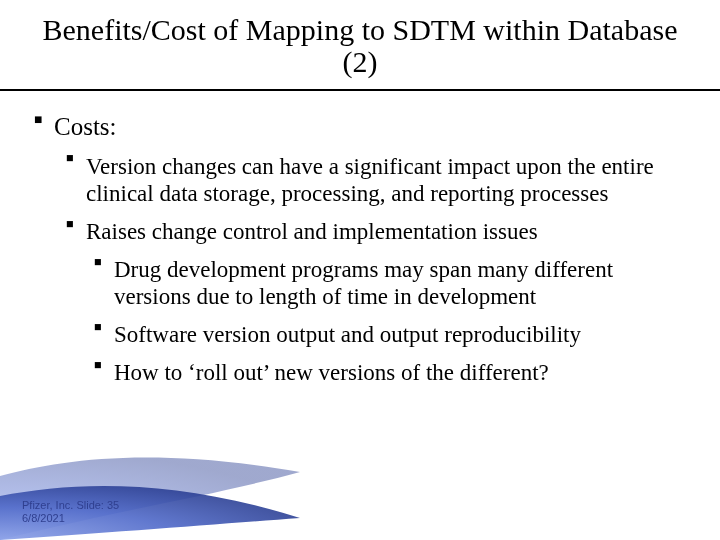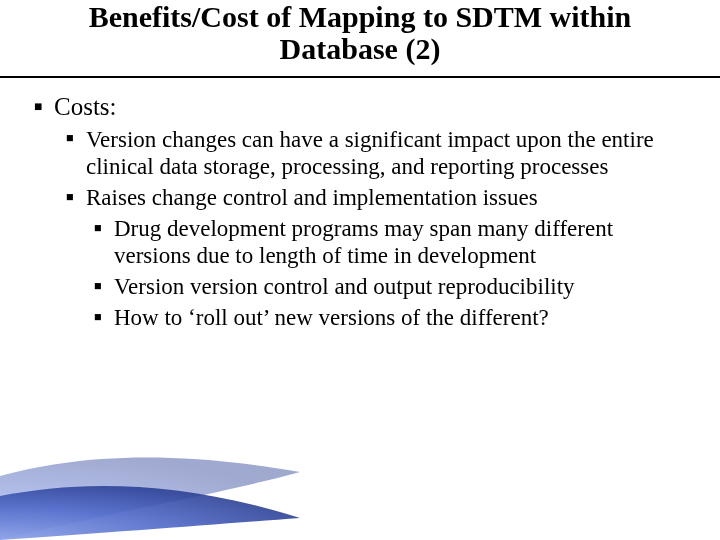--- a/index.html
+++ b/index.html
@@ -12,25 +12,25 @@
     color: #000;
     overflow: hidden;
   }
   .slide {
     position: relative;
     width: 720px;
     height: 540px;
     box-sizing: border-box;
   }
   .title {
-    font-weight: bold;
+    font-weight: normal;
     font-size: 30px;
     line-height: 1.05;
     text-align: center;
-    padding: 1px 30px 8px 30px;
+    padding: 14px 30px 8px 30px;
   }
   .rule {
     border: none;
     border-top: 2px solid #000;
     margin: 4px 0 0 0;
   }
   .content {
     padding: 14px 34px 0 34px;
     font-size: 23px;
     line-height: 1.18;
@@ -43,20 +43,21 @@
   .bullet .marker {
     flex: 0 0 auto;
     width: 20px;
     font-family: Arial, sans-serif;
     font-size: 0.55em;
     line-height: 1;
     padding-top: 0.55em;
   }
   .bullet .text {
     flex: 1 1 auto;
+    margin-top: 7px;
   }
   .lvl1 { margin-left: 0; font-size: 25px; }
   .lvl2 { margin-left: 32px; font-size: 23px; }
   .lvl3 { margin-left: 60px; font-size: 23px; }
 
   .footer {
     position: absolute;
     left: 22px;
     bottom: 14px;
     font-family: Arial, Helvetica, sans-serif;
@@ -100,21 +101,21 @@
       <span class="text">Raises change control and implementation issues</span>
     </div>
 
     <div class="bullet lvl3">
       <span class="marker">■</span>
       <span class="text">Drug development programs may span many different versions due to length of time in development</span>
     </div>
 
     <div class="bullet lvl3">
       <span class="marker">■</span>
-      <span class="text">Version version control and output reproducibility</span>
+      <span class="text">Software version output and output reproducibility</span>
     </div>
 
     <div class="bullet lvl3">
       <span class="marker">■</span>
       <span class="text">How to ‘roll out’ new versions of the different?</span>
     </div>
 
   </div>
 
   <div class="corner">
@@ -124,14 +125,18 @@
           <stop offset="0%" stop-color="#8aa0e8"></stop>
           <stop offset="55%" stop-color="#4f69c9"></stop>
           <stop offset="100%" stop-color="#2b3f93"></stop>
         </radialGradient>
       </defs>
       <path d="M0,100 L0,36 C60,20 150,6 300,32 C220,54 120,70 0,100 Z" fill="url(#g1)" opacity="0.45"></path>
       <path d="M0,100 L0,56 C80,40 180,40 300,78 C220,84 120,92 0,100 Z" fill="url(#g1)" opacity="0.9"></path>
     </svg>
   </div>
 
+  <div class="footer">
+    <div>Pfizer, Inc. Slide: 35</div>
+    <div>6/8/2021</div>
+  </div>
 
 </div>
 
 </body></html>

